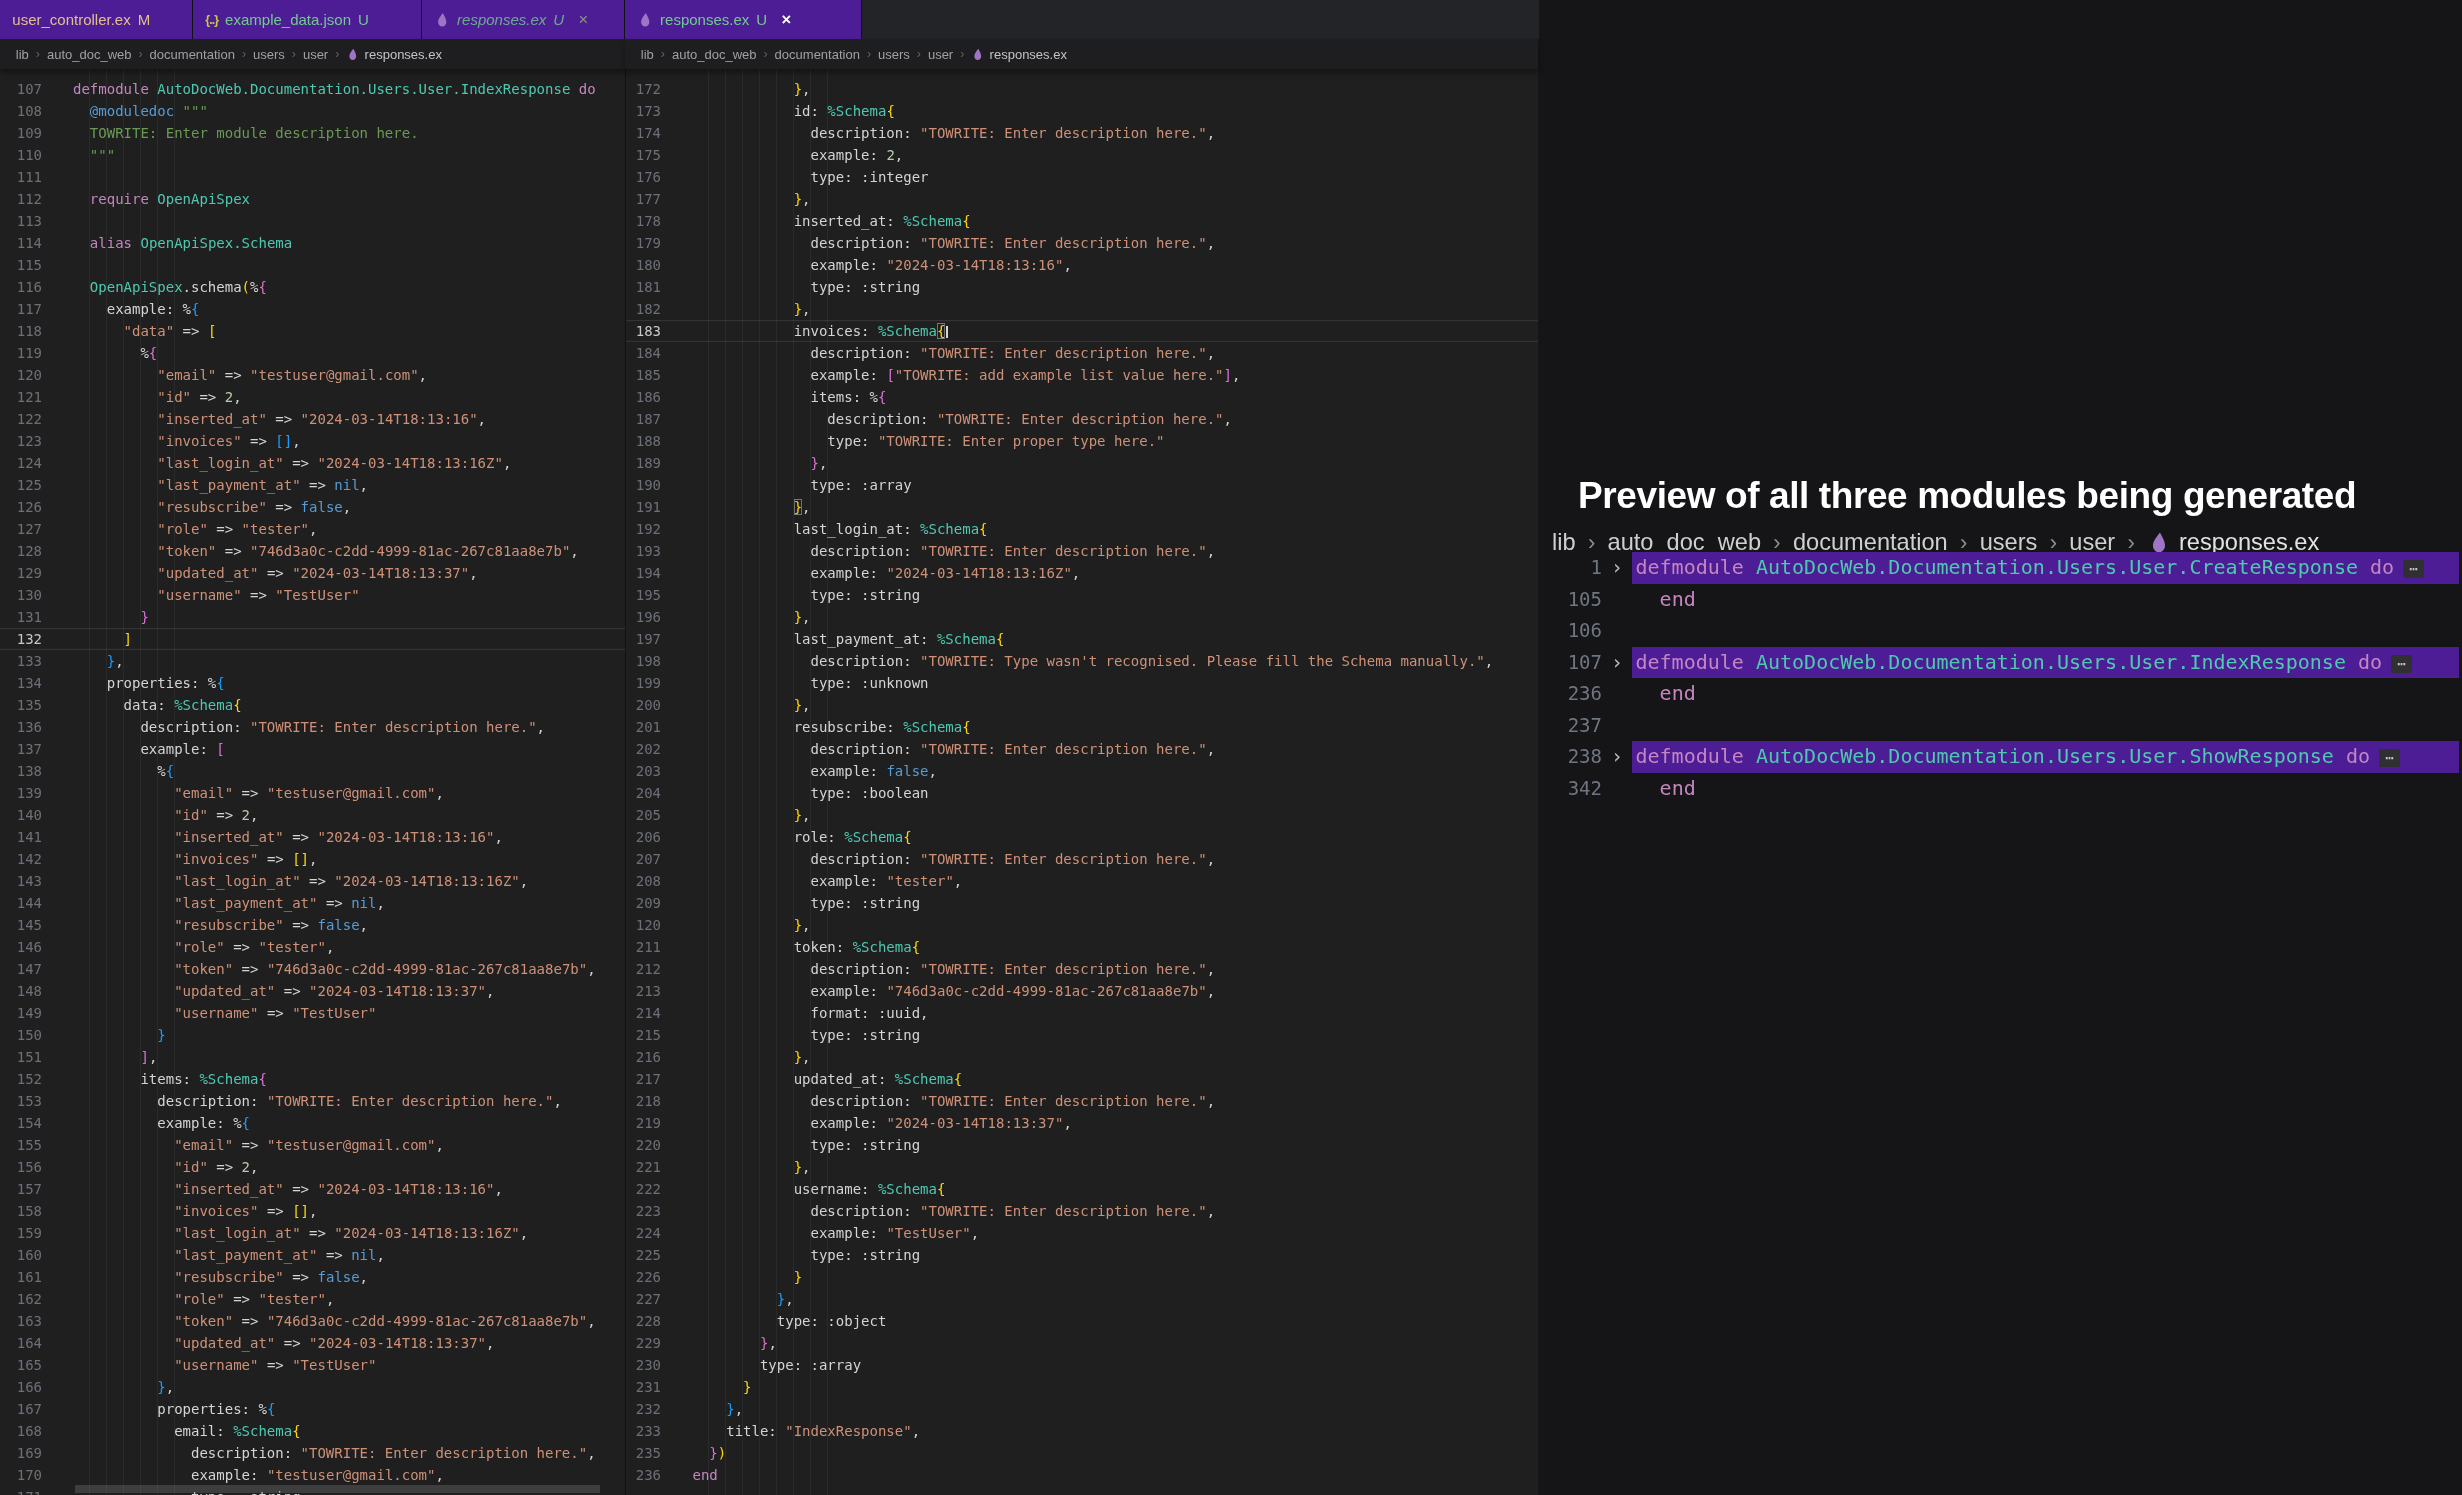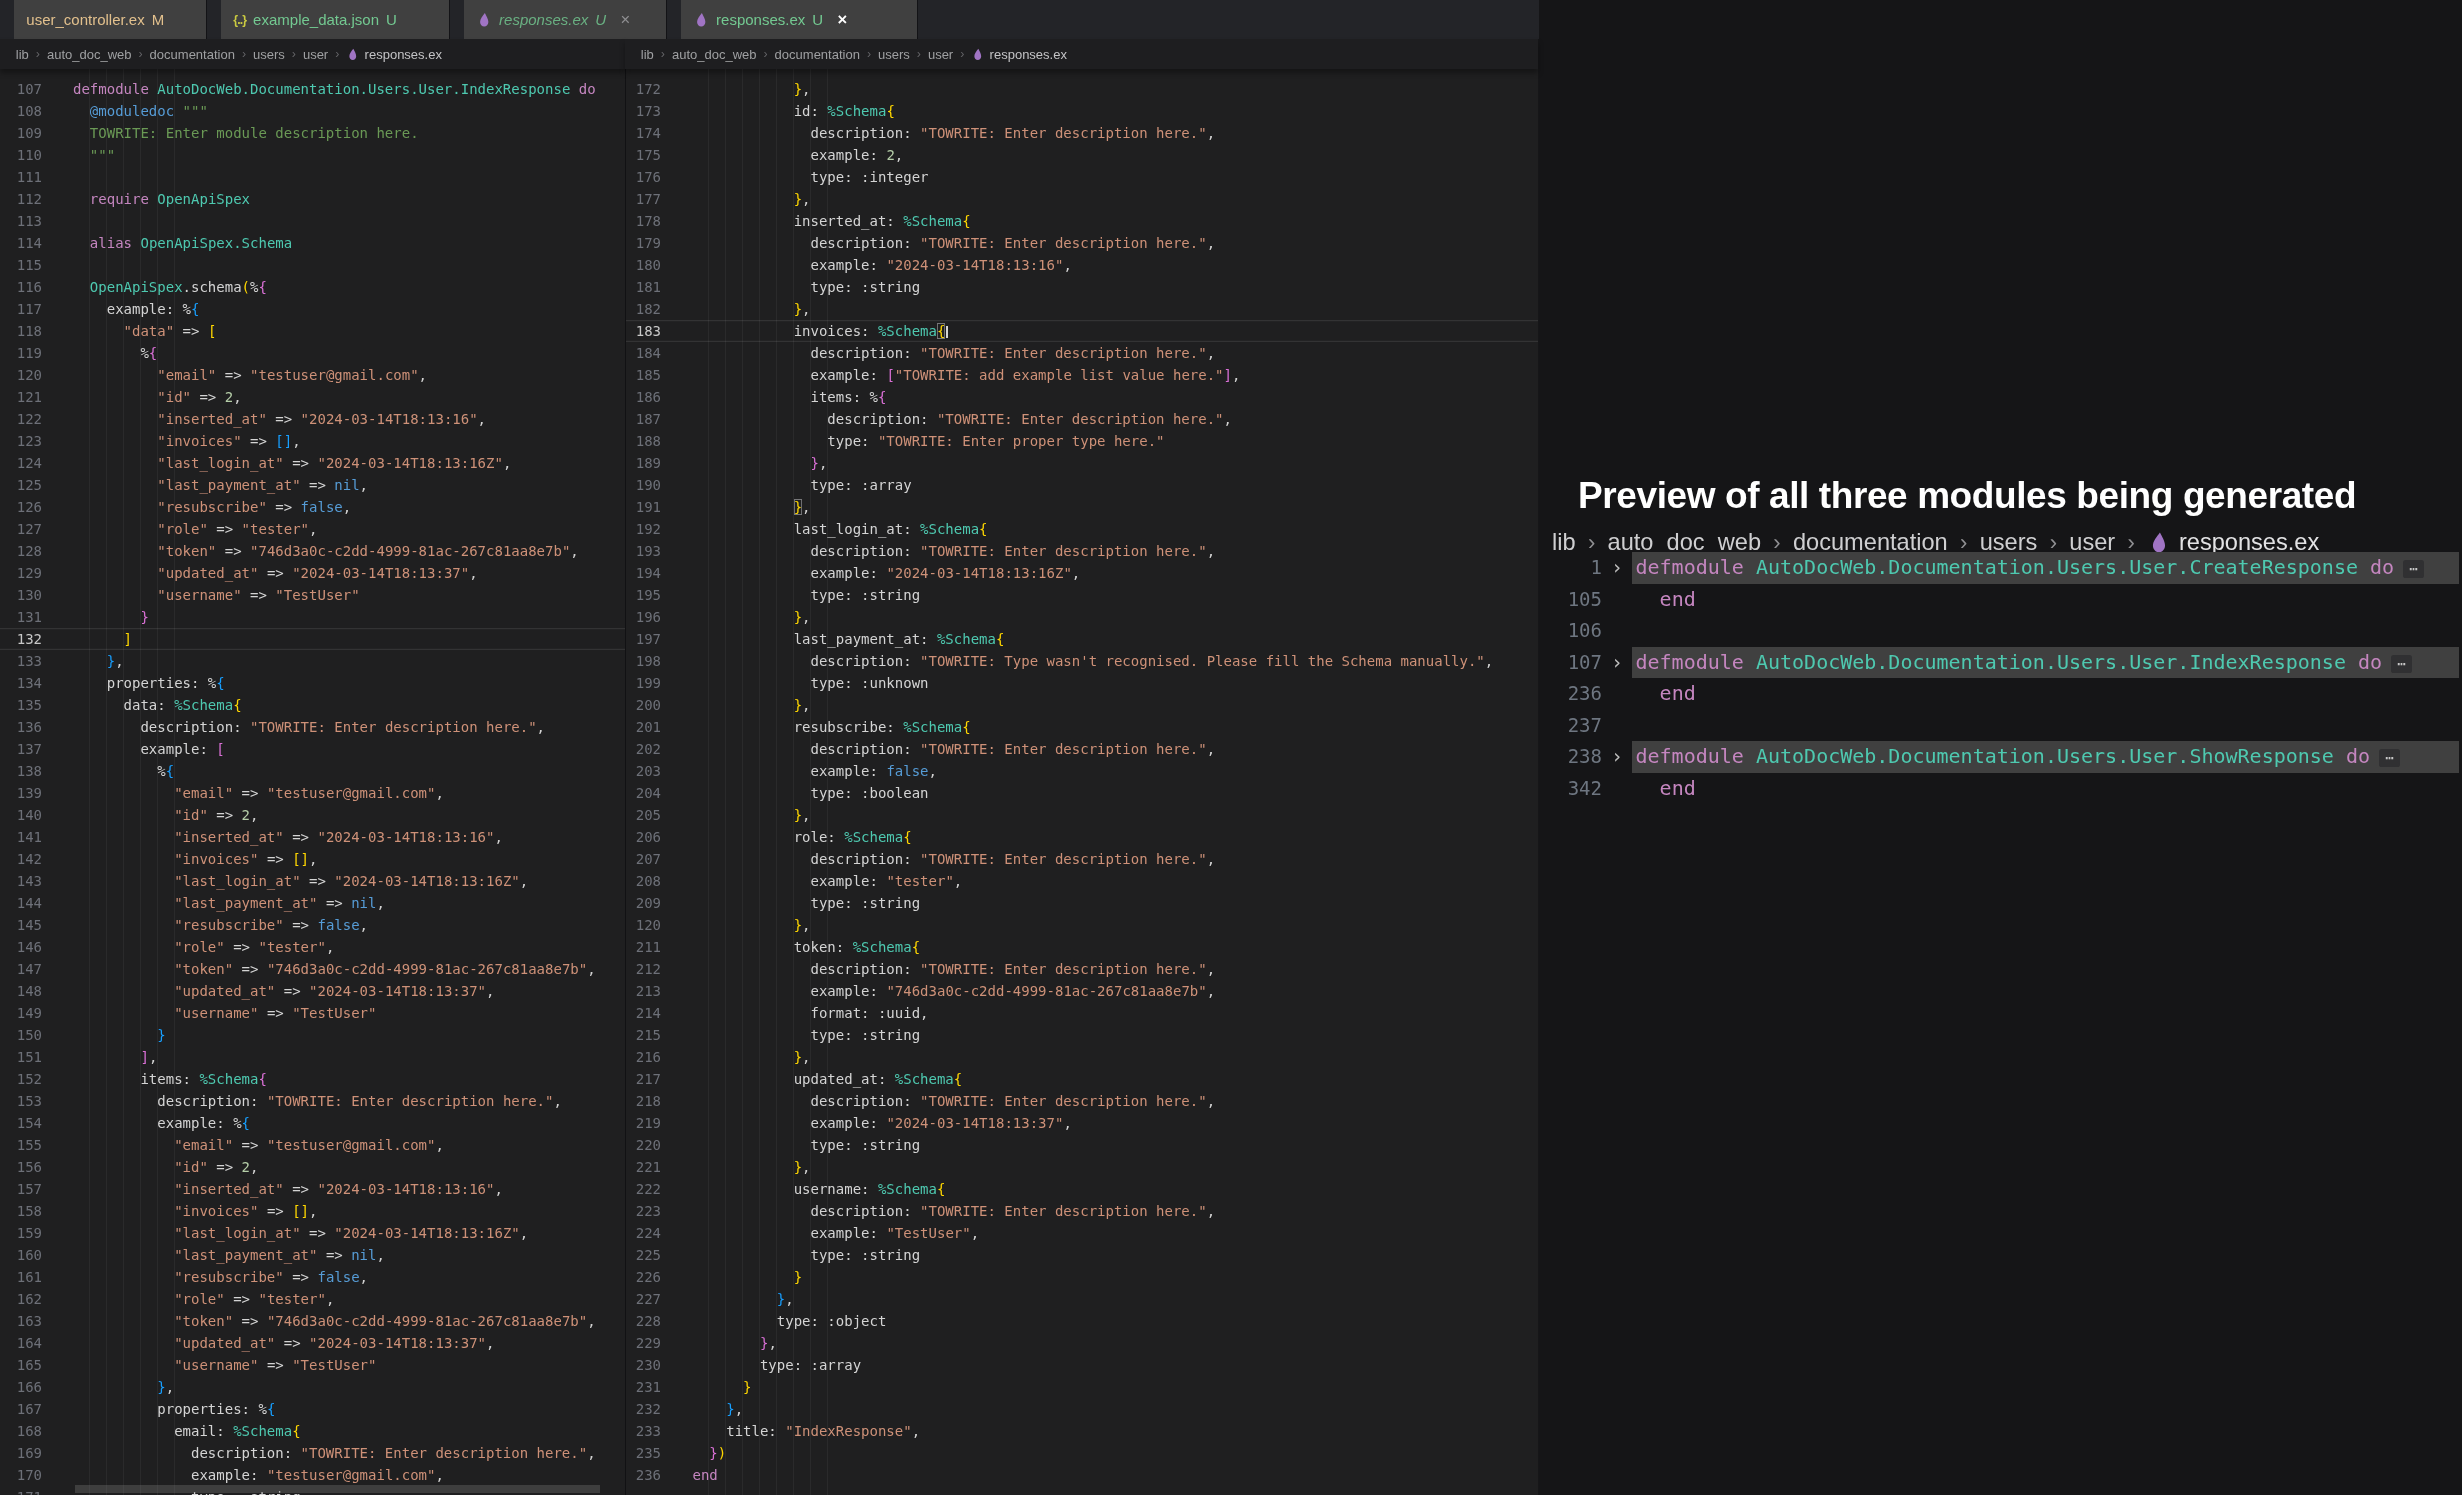--- a/index.html
+++ b/index.html
@@ -3,21 +3,21 @@
 <meta charset="utf-8">
 <style>
   html,body{margin:0;padding:0;background:#161618;}
   body{width:2462px;height:1496px;position:relative;overflow:hidden;
        font-family:"Liberation Sans",sans-serif;-webkit-font-smoothing:antialiased;}
 
   
   #tabbar{position:absolute;left:0;top:0;width:1539px;height:39px;background:#232428;display:flex;}
   .tab{height:39px;display:flex;align-items:center;padding:0 8.8px 0 12.3px;gap:7px;
        font-size:15px;border-right:0.9px solid #131316;box-sizing:border-box;flex:none;}
-  .tab.active{background:#404040;margin-left:14px;}
+  .tab.active{background:#4c1d95;}
   .tab .lbl{white-space:nowrap;}
   .tab .lbl.mod,.tab .badge.mod{color:#E2C08D;}
   .tab .lbl.untracked,.tab .badge.untracked{color:#73C991;}
   .tab.italic .lbl,.tab.italic .badge{font-style:italic;}
   .tab.dim .lbl,.tab.dim .badge{opacity:.82;}
   .tab .close{width:21px;text-align:center;font-size:16.6px;color:#8f8f92;margin-left:1.8px;}
   .tab .close.bright{color:#ffffff;font-weight:bold;}
   .json-ico{color:#CBCB41;font-weight:bold;font-size:12.3px;letter-spacing:-0.9px;}
   .drop-ico{display:inline-block;line-height:0;}
 
@@ -62,21 +62,21 @@
   #pv-crumbs{position:absolute;left:1552px;top:525px;height:35px;display:flex;align-items:center;gap:12.3px;
              font-size:23.6px;color:#cfcfd1;white-space:nowrap;}
   #pv-crumbs .sep{color:#8f8f92;font-size:22px;}
   #pv-crumbs .file{color:#e2e2e4;display:flex;align-items:center;gap:8.8px;}
   #pv-code{position:absolute;left:1548px;top:552px;width:911px;}
   .pl{display:flex;height:31.5px;line-height:31.5px;font-family:"DejaVu Sans Mono",monospace;
       font-size:20px;white-space:pre;align-items:stretch;}
   .pl .pln{flex:none;width:54px;text-align:right;color:#6e7681;font-size:19px;}
   .pl .pfold{flex:none;width:30px;text-align:center;color:#bdbdbd;font-size:19px;}
   .pl .ptxt{flex:1;padding-left:3.5px;}
-  .pl.phl .ptxt{background:#404040;}
+  .pl.phl .ptxt{background:#4c1d95;}
   .pl.pcur{box-shadow:inset 0 1.3px 0 rgba(255,255,255,.08), inset 0 -1.3px 0 rgba(255,255,255,.08);}
   .pl .pln.bright{color:#cdcdcf;}
   .tk-e{color:#c8c8c8;background:#303032;border-radius:2.6px;padding:0 6.1px;margin-left:8.8px;font-size:15px;}
 </style>
 </head>
 <body>
 
 <div id="tabbar">
   <div id="tabs-g1" style="display:flex;">
       <div class="tab active" style="width: 193px;">

